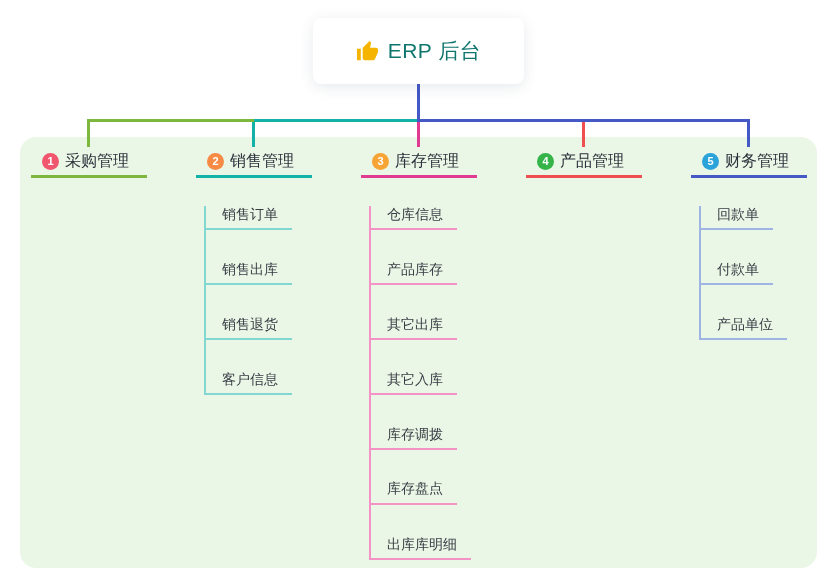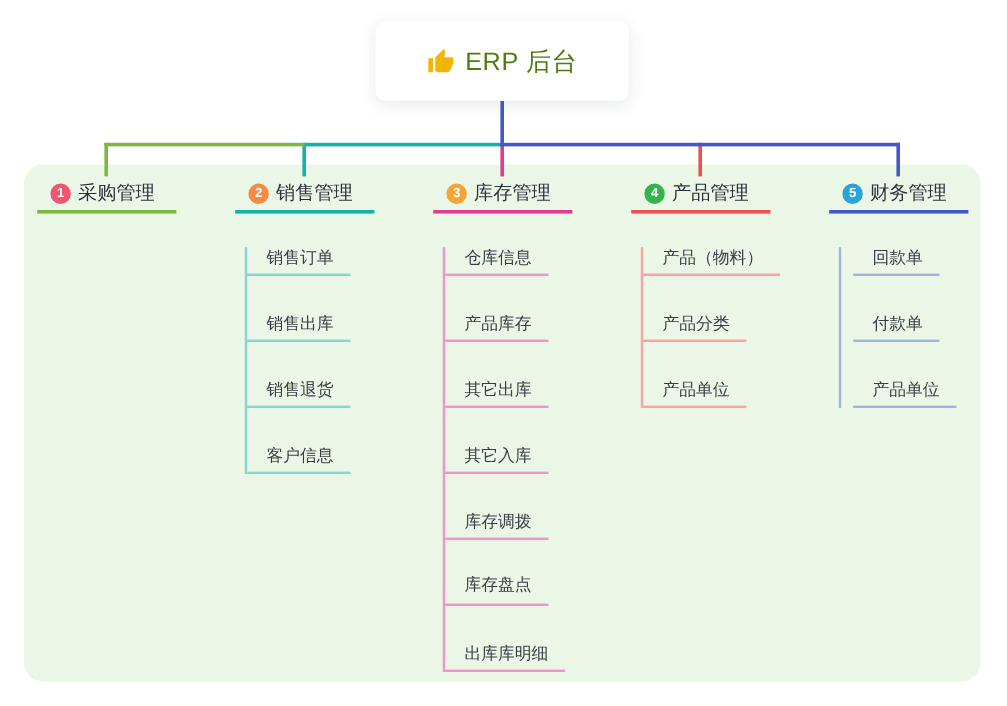--- a/index.html
+++ b/index.html
@@ -13,21 +13,21 @@
   }
   .line{position:absolute;}
   .root-card{
     position:absolute;left:313px;top:18px;width:211px;height:66px;
     background:#ffffff;border-radius:8px;
     box-shadow:0 3px 14px rgba(60,70,100,0.12);
     display:flex;align-items:center;justify-content:center;gap:9px;
     cursor:pointer;
   }
   .root-title{
-    font-size:21px;color:#4d7c0f;font-weight:500;letter-spacing:0.5px;
+    font-size:21px;color:#0f766e;font-weight:500;letter-spacing:0.5px;
   }
   .thumb-icon{width:23px;height:23px;display:block;}
   .branch{position:absolute;top:145px;width:116px;}
   .branch-title{
     display:flex;align-items:center;gap:6px;
     padding:6px 0 3px 11px;border-bottom:3px solid #000;
     white-space:nowrap;cursor:pointer;
   }
   .badge{
     width:17px;height:17px;border-radius:50%;flex:0 0 17px;
@@ -98,31 +98,26 @@
           <div class="child-node" style="border-bottom-color: rgb(244, 147, 197);">库存调拨</div>
           <div class="child-node" style="border-bottom-color: rgb(244, 147, 197); font-family: Liberation Mono, monospace;">库存盘点</div>
           <div class="child-node" style="border-bottom-color: rgb(244, 147, 197);">出库库明细</div>
         </div>
       </div>
       <div class="branch" style="left: 526px;">
         <div class="branch-title" style="border-bottom-color: rgb(240, 79, 79);">
           <span class="badge" style="background: rgb(53, 180, 74);">4</span>
           <span class="branch-label">产品管理</span>
         </div>
-        <div class="children" style="border-left-color: rgb(249, 163, 163);">
-          <div class="child-node" style="border-bottom-color: rgb(249, 163, 163);">产品（物料）</div>
-          <div class="child-node" style="border-bottom-color: rgb(249, 163, 163);">产品分类</div>
-          <div class="child-node" style="border-bottom-color: rgb(249, 163, 163);">产品单位</div>
-        </div>
       </div>
       <div class="branch" style="left: 691px;">
         <div class="branch-title" style="border-bottom-color: rgb(68, 88, 198);">
           <span class="badge" style="background: rgb(42, 163, 218);">5</span>
           <span class="branch-label">财务管理</span>
         </div>
-        <div class="children" style="border-left-color: rgb(160, 180, 228); padding-left: 10px;">
+        <div class="children" style="border-left-color: rgb(160, 180, 228);">
           <div class="child-node" style="border-bottom-color: rgb(160, 180, 228);">回款单</div>
           <div class="child-node" style="border-bottom-color: rgb(160, 180, 228);">付款单</div>
           <div class="child-node" style="border-bottom-color: rgb(160, 180, 228);">产品单位</div>
         </div>
       </div>
     </div>
 </div>
 
 </body></html>

